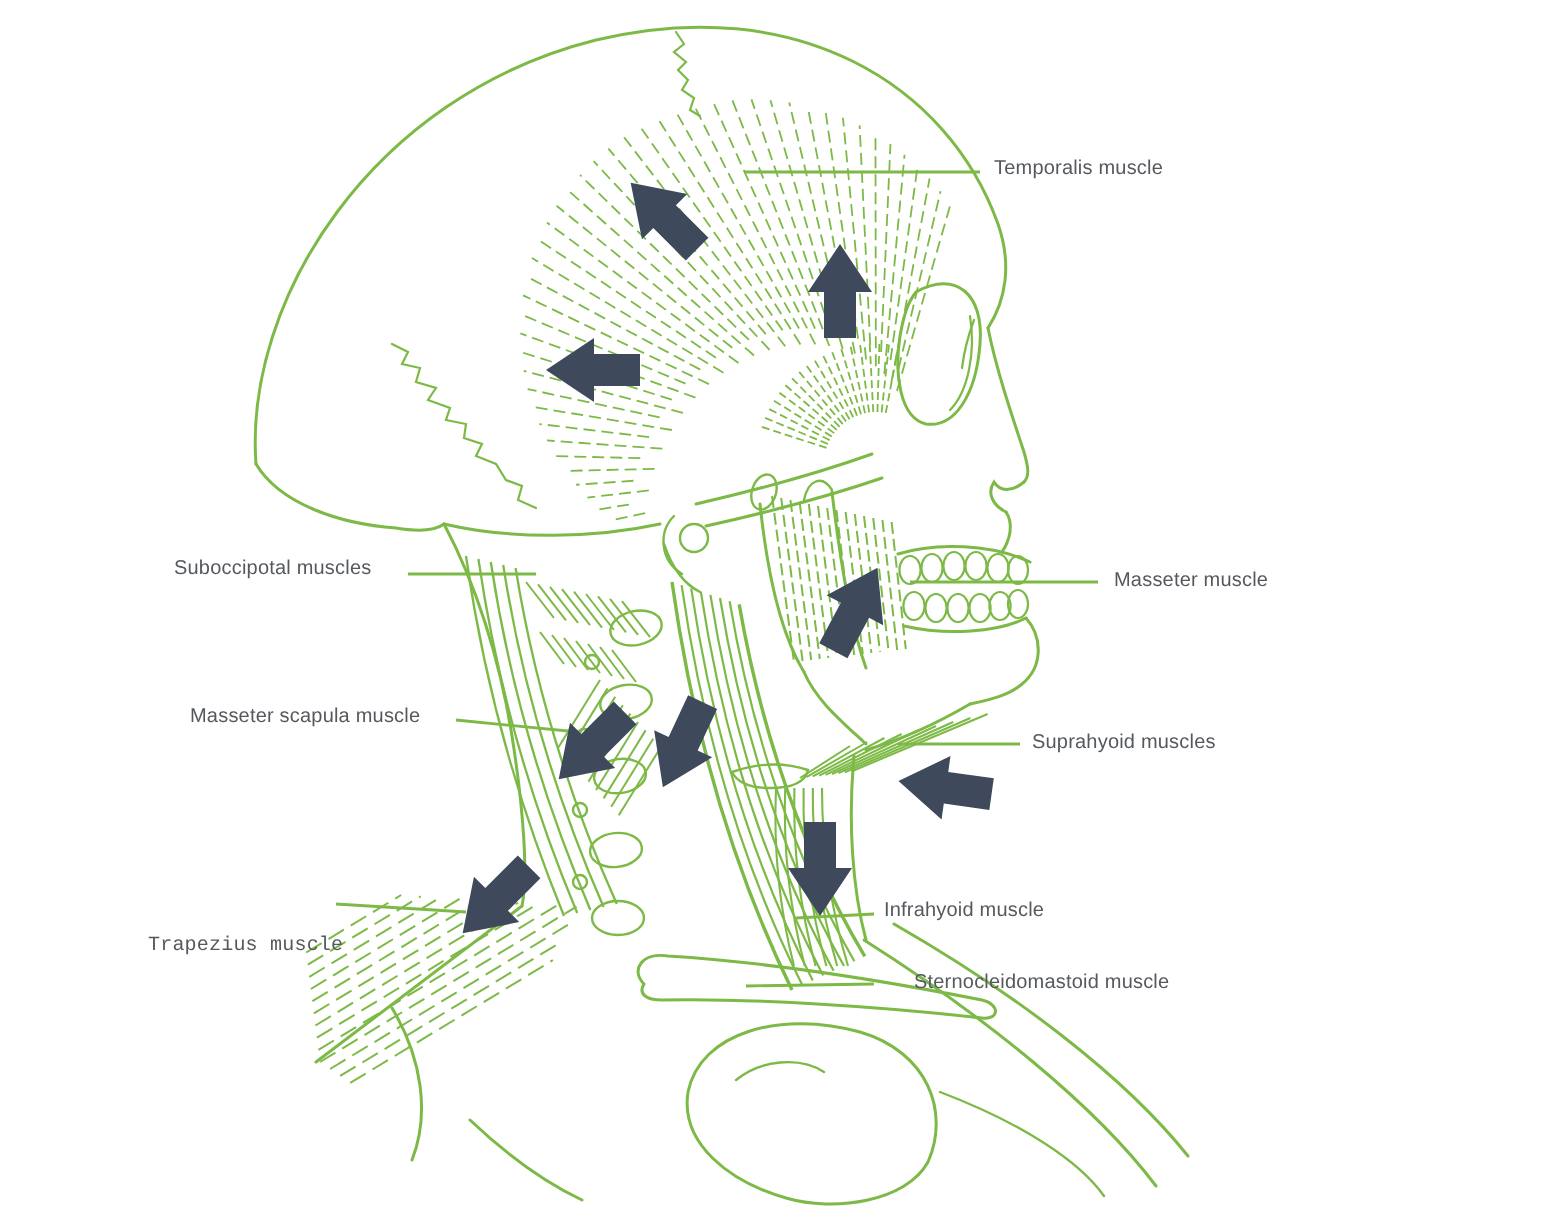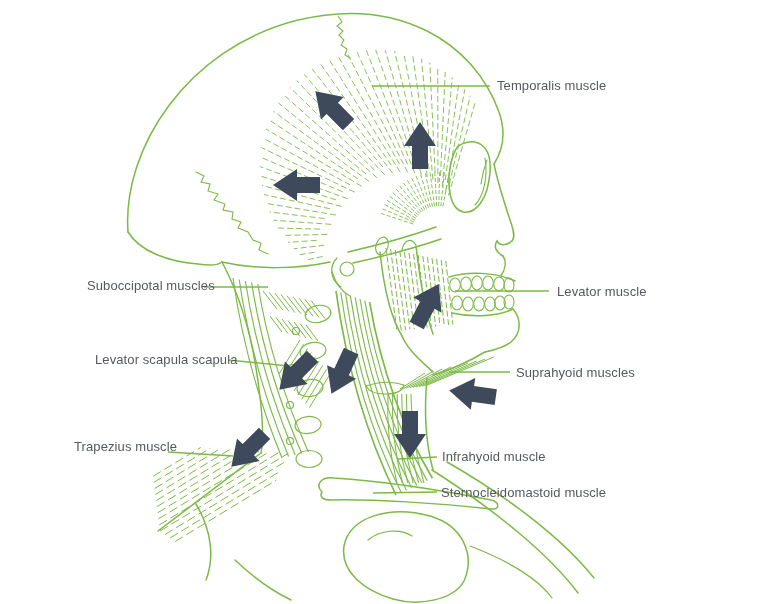--- a/index.html
+++ b/index.html
@@ -5,32 +5,32 @@
   html,body{margin:0;padding:0;background:#fff;}
   .stage{
     position:relative;width:774px;height:604px;
     background:var(--bg,#ffffff);overflow:hidden;
     font-family:"Liberation Sans",sans-serif;
   }
   .stage svg{position:absolute;left:0;top:0;}
   .label{
     position:absolute;
     font-family:"Liberation Sans",sans-serif;
-    font-size:13px;line-height:1.15;
+    font-size:10px;line-height:1.15;
     color:var(--txt,#55595E);
     white-space:nowrap;letter-spacing:.1px;
   }
   #lbl-temporalis        {left:497px;top:79px;}
   #lbl-suboccipital      {left:87px; top:279px;}
   #lbl-masseter          {left:557px;top:285px;}
   #lbl-levator           {left:95px; top:353px;}
   #lbl-suprahyoid        {left:516px;top:366px;text-align:center;}
-  #lbl-trapezius         {left:74px; top:440px;}
+  #lbl-trapezius         {left:74px; top:468px;font-family:Liberation Mono, monospace;}
   #lbl-infrahyoid        {left:442px;top:450px;}
-  #lbl-sternocleidomastoid{left:441px;top:486px;}
+  #lbl-sternocleidomastoid{left:457px;top:486px;}
 </style>
 </head>
 <body>
 
 <div class="stage">
 
   <svg id="illu" width="774" height="604" viewBox="0 0 774 604">
     <defs>
       <path id="arw" d="M -22,-8 L 1,-8 L 1,-16 L 25,0 L 1,16 L 1,8 L -22,8 Z"></path>
     </defs>
@@ -298,19 +298,19 @@
       <use href="#arw" transform="translate(297,372) rotate(135)"></use>
       <use href="#arw" transform="translate(342,371) rotate(115)"></use>
       <use href="#arw" transform="translate(474,394) rotate(188)"></use>
       <use href="#arw" transform="translate(249,449) rotate(135)"></use>
       <use href="#arw" transform="translate(410,433) rotate(90)"></use>
     </g>
   </svg>
 
   <div class="label" id="lbl-temporalis">Temporalis muscle</div>
   <div class="label" id="lbl-suboccipital">Suboccipotal muscles</div>
-  <div class="label" id="lbl-masseter">Levator muscle</div>
-  <div class="label" id="lbl-levator">Levator scapula scapula</div>
+  <div class="label" id="lbl-masseter">Masseter muscle</div>
+  <div class="label" id="lbl-levator">Masseter scapula muscle</div>
   <div class="label" id="lbl-suprahyoid">Suprahyoid muscles</div>
   <div class="label" id="lbl-trapezius">Trapezius muscle</div>
   <div class="label" id="lbl-infrahyoid">Infrahyoid muscle</div>
   <div class="label" id="lbl-sternocleidomastoid">Sternocleidomastoid muscle</div>
 </div>
 
 </body></html>

